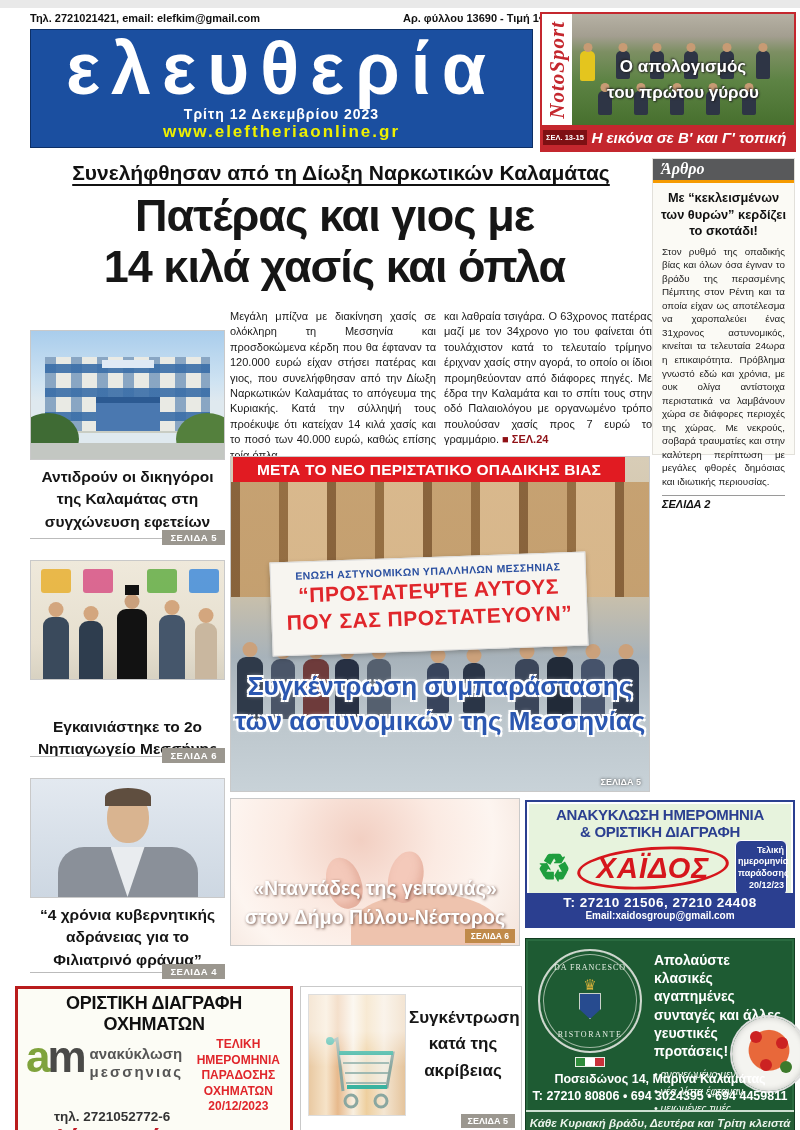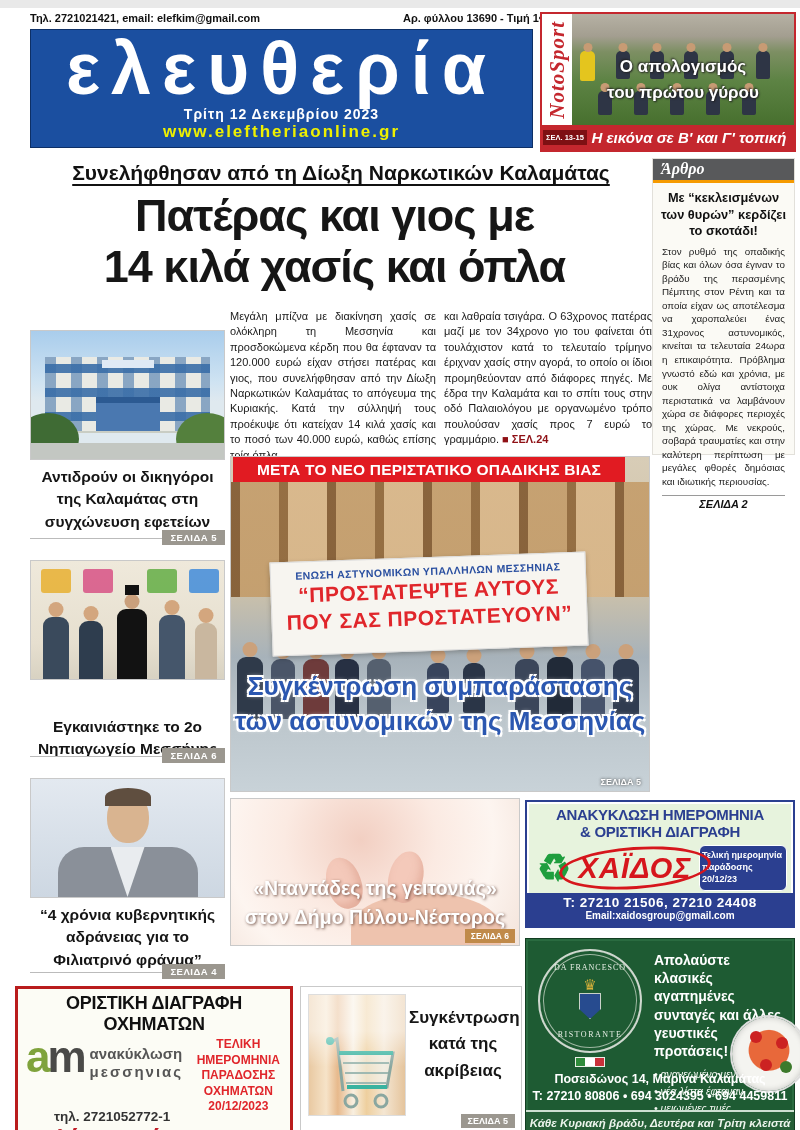--- a/index.html
+++ b/index.html
@@ -43,21 +43,21 @@
   
   .kicker { position:absolute; left:30px; top:153px; width:622px; text-align:center; font-size:21px; font-weight:bold; color:#111; }
   .kicker span { text-decoration:underline; text-decoration-thickness:2px; text-underline-offset:4px; }
   .headline { position:absolute; left:12px; top:182px; width:645px; text-align:center; font-weight:bold; font-size:45px; line-height:1.14; letter-spacing:-1px; color:#161616; }
 
   
   .arthro { position:absolute; left:652px; top:150px; width:143px; height:297px; background:#fbfaf5; border:1px solid #e2e0da; }
   .arthro-head { background:#58595b; border-bottom:3px solid #f59a00; color:#fff; font-family:"Liberation Serif", serif; font-style:italic; font-weight:bold; font-size:16px; padding:1px 8px 2px; }
   .arthro-title { font-size:12.8px; font-weight:bold; text-align:center; line-height:1.3; padding:7px 8px 5px; color:#111; }
   .arthro-body { font-size:9.8px; line-height:1.38; text-align:justify; padding:0 9px; color:#222; }
-  .arthro-foot { border-top:1px solid #9a9a9a; margin:7px 9px 0; padding-top:2px; text-align:center; font-weight:bold; font-style:italic; font-size:11px; color:#111; }
+  .arthro-foot { border-top:1px solid #9a9a9a; margin:7px 9px 0; padding-top:2px; text-align:left; font-weight:bold; font-style:italic; font-size:11px; color:#111; }
 
   
   .lead-col { position:absolute; top:301px; width:206px; font-size:11px; line-height:1.4; text-align:justify; color:#1a1a1a; }
   .lead-col.c1 { left:230px; }
   .lead-col.c2 { left:444px; width:208px; }
   .pageref { color:#8f1015; font-weight:bold; white-space:nowrap; }
 
   
   .sb-photo { position:absolute; left:30px; width:195px; border:1px solid #c9c9c9; overflow:hidden; }
   .sb-caption { position:absolute; left:30px; width:195px; text-align:center; font-weight:bold; font-size:15.5px; line-height:1.45; color:#151515; }
@@ -136,21 +136,21 @@
   .nannies-badge { position:absolute; right:4px; bottom:2px; background:#c08a4a; color:#fff; font-weight:bold; font-size:8.5px; padding:2px 6px; }
 
   
   .xaidos { position:absolute; left:525px; top:792px; width:270px; height:128px; background:#e7f3dd; border:2px solid #2b3f90; box-shadow:inset 0 0 0 2px #fff; }
   .xa-head { text-align:center; color:#2b3f90; font-weight:bold; font-size:15px; line-height:1.12; margin-top:5px; letter-spacing:-.3px; }
   .xa-mid { position:absolute; left:6px; right:6px; top:40px; height:52px; display:flex; align-items:center; }
   .recycle { font-size:38px; line-height:1; color:#1f9e3e; font-weight:bold; margin-left:4px; }
   .xa-brandwrap { position:relative; flex:1; text-align:center; }
   .xa-ellipse { position:absolute; left:50%; top:50%; transform:translate(-50%,-50%) rotate(-4deg); width:152px; height:42px; border:3px solid #d6161c; border-radius:50%; }
   .xa-brand { position:relative; color:#d6161c; font-weight:bold; font-style:italic; font-size:29px; letter-spacing:1px; }
-  .xa-deadline { width:88px; background:#2b3f90; border:1px solid #fff; color:#fff; font-weight:bold; font-size:9px; line-height:1.3; text-align:left; border-radius:6px; padding:4px 2px; }
+  .xa-deadline { width:52px; background:#2b3f90; border:1px solid #fff; color:#fff; font-weight:bold; font-size:9px; line-height:1.3; text-align:right; border-radius:6px; padding:4px 2px; }
   .xa-foot { position:absolute; left:0; right:0; bottom:0; height:33px; background:#2b3f90; color:#fff; text-align:center; }
   .xa-phones { font-size:13.5px; font-weight:bold; letter-spacing:.5px; margin-top:2px; }
   .xa-email { font-size:10px; font-weight:bold; }
 
   
   .amad { position:absolute; left:15px; top:978px; width:278px; height:147px; background:#fcfcf5; border:3px solid #b91c1c; padding:4px 8px; }
   .am-title { text-align:center; font-size:18px; font-weight:bold; color:#111; letter-spacing:-.3px; }
   .am-row { display:flex; margin-top:2px; }
   .am-logo { font-size:44px; font-weight:bold; letter-spacing:-3px; line-height:.9; }
   .am-logo .la { color:#7fa33c; } .am-logo .lm { color:#4a4a48; }
@@ -361,21 +361,21 @@
         <div class="b2">μεσσηνιας</div>
       </div>
       <div class="am-deadline">
         <div>ΤΕΛΙΚΗ</div>
         <div>ΗΜΕΡΟΜΗΝΙΑ</div>
         <div>ΠΑΡΑΔΟΣΗΣ</div>
         <div>ΟΧΗΜΑΤΩΝ</div>
         <div>20/12/2023</div>
       </div>
     </div>
-    <div class="am-phone">τηλ. 2721052772-1</div>
+    <div class="am-phone">τηλ. 2721052772-6</div>
     <div class="am-greet">
       <span class="am-script">Καλές γιορτές!!!</span>
       <svg class="holly" width="52" height="26" viewBox="0 0 52 26">
         <ellipse cx="12" cy="14" rx="11" ry="6" fill="#2e6b2e" transform="rotate(-18 12 14)"></ellipse>
         <ellipse cx="38" cy="12" rx="12" ry="6" fill="#3d7a35" transform="rotate(12 38 12)"></ellipse>
         <circle cx="24" cy="9" r="4" fill="#b51d23"></circle>
           <circle cx="30" cy="15" r="3.4" fill="#d03036"></circle>
           <circle cx="20" cy="16" r="3" fill="#8f1419"></circle>
       </svg>
     </div>

